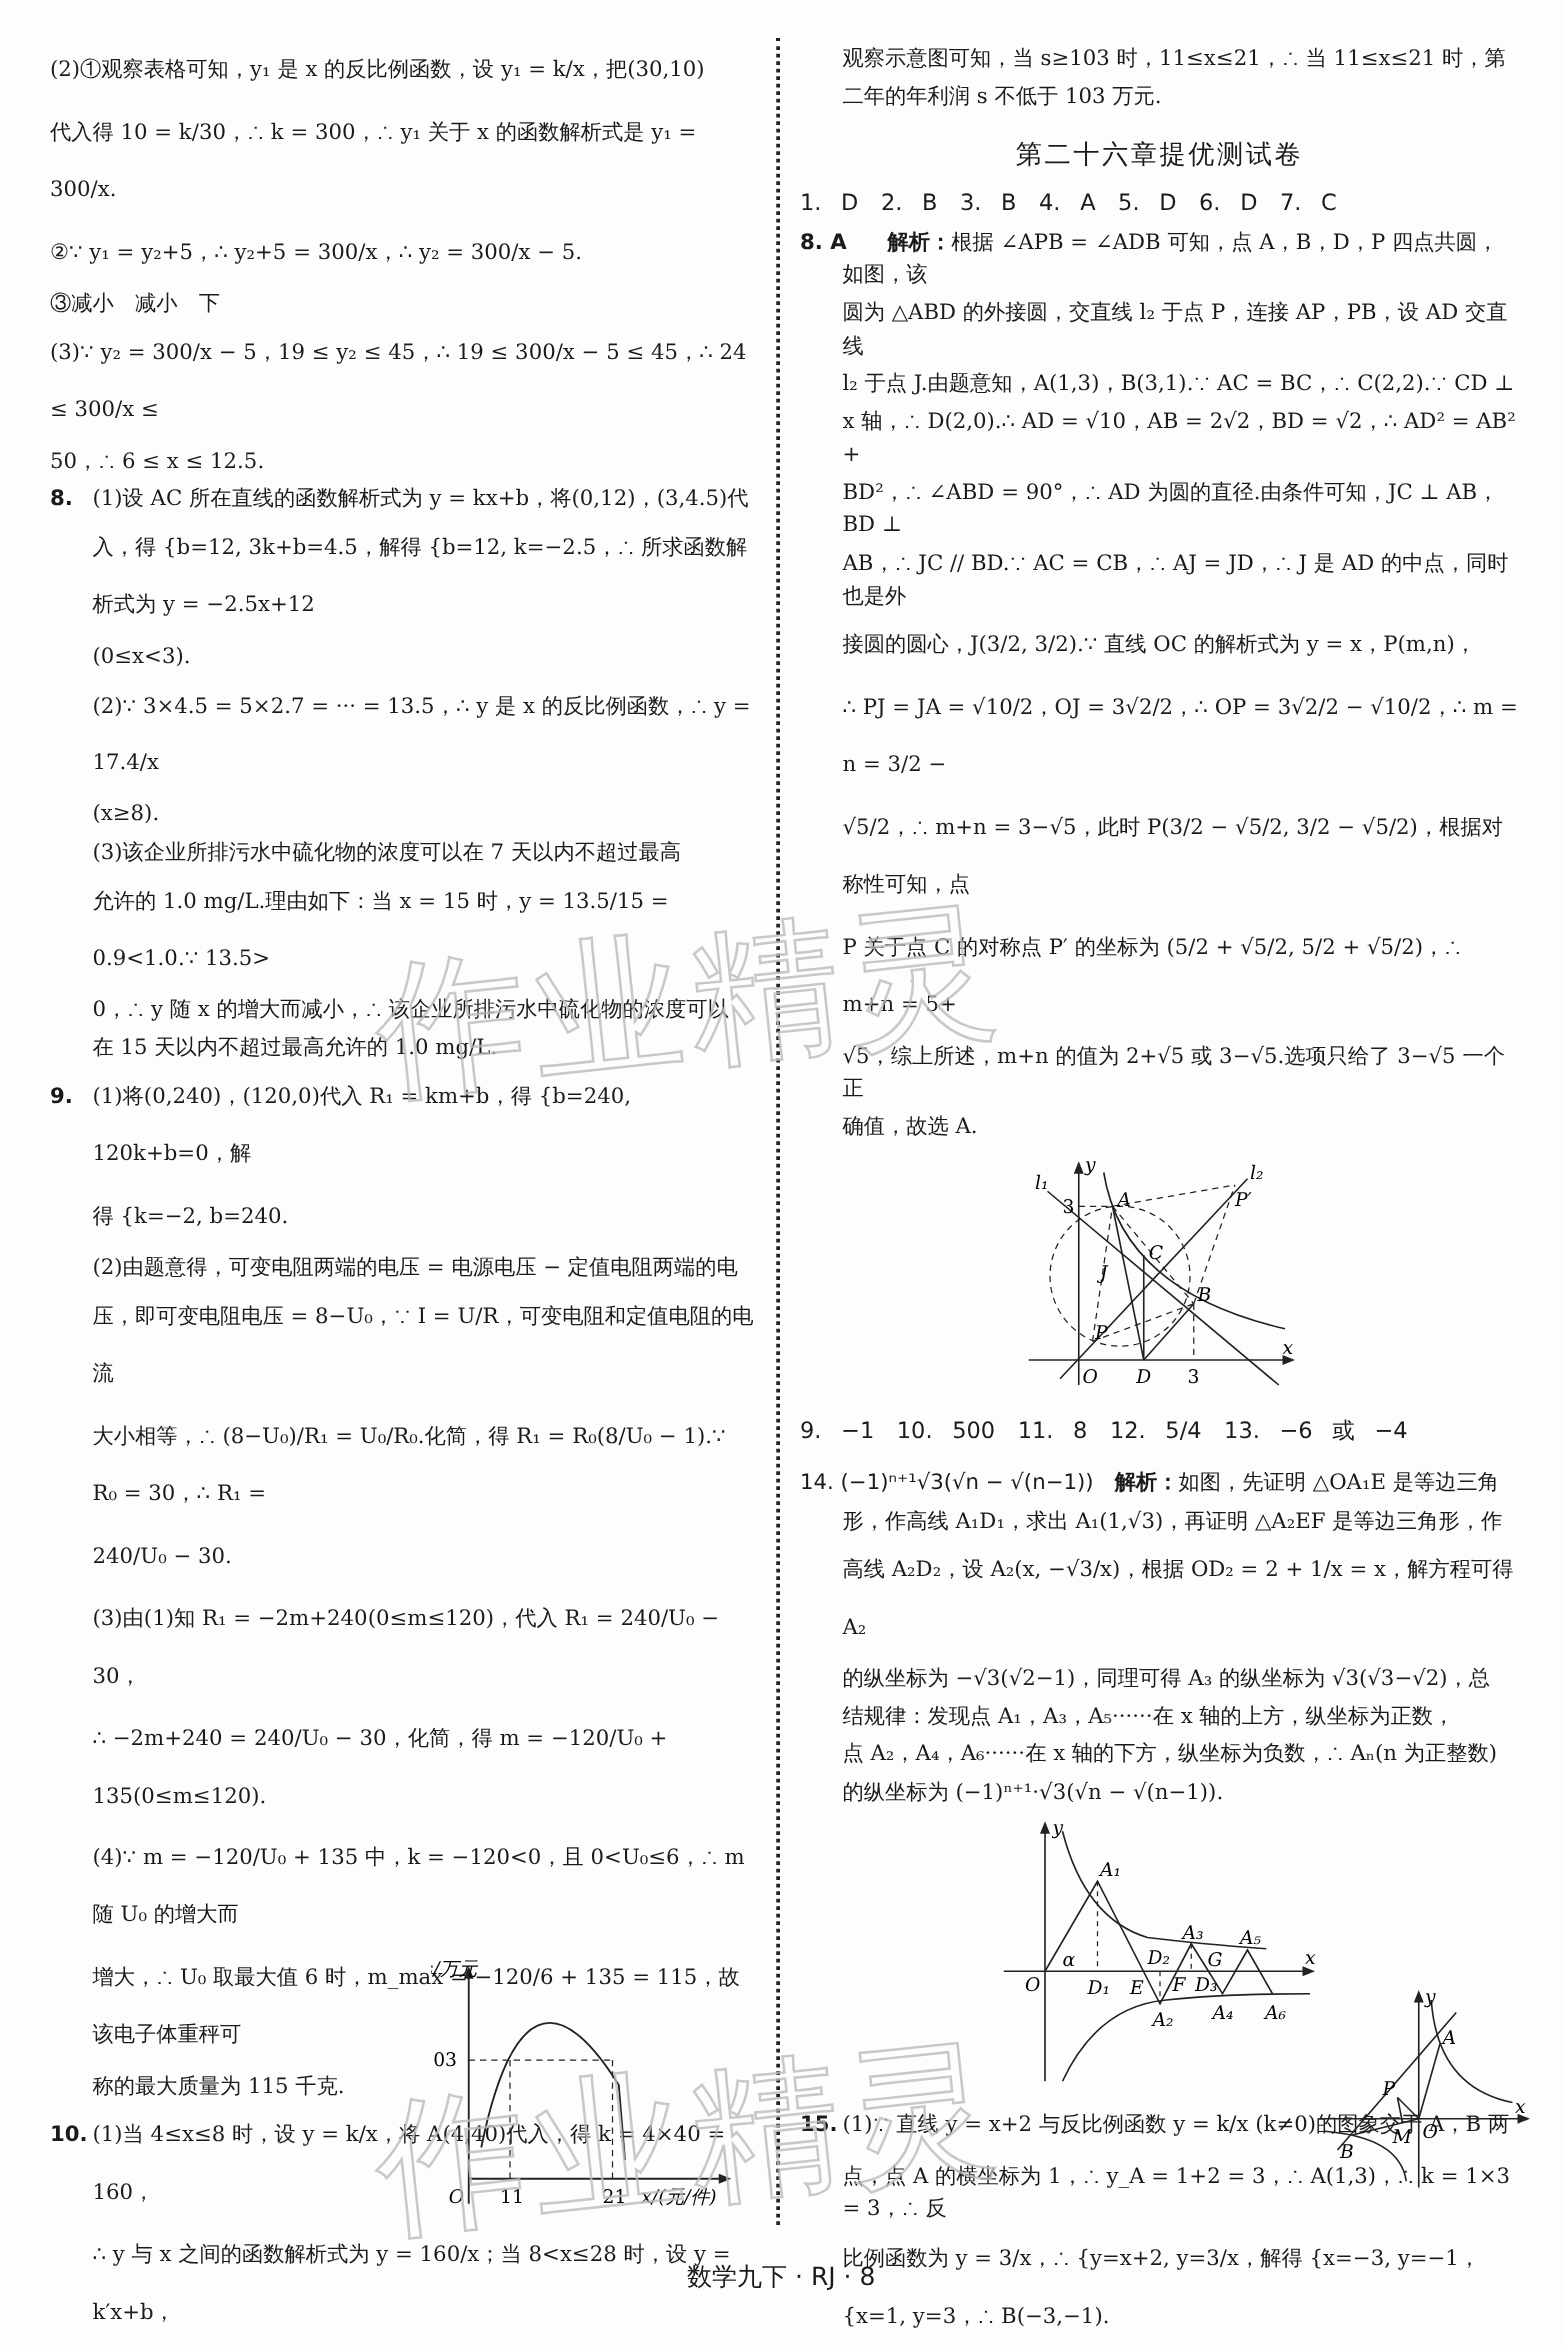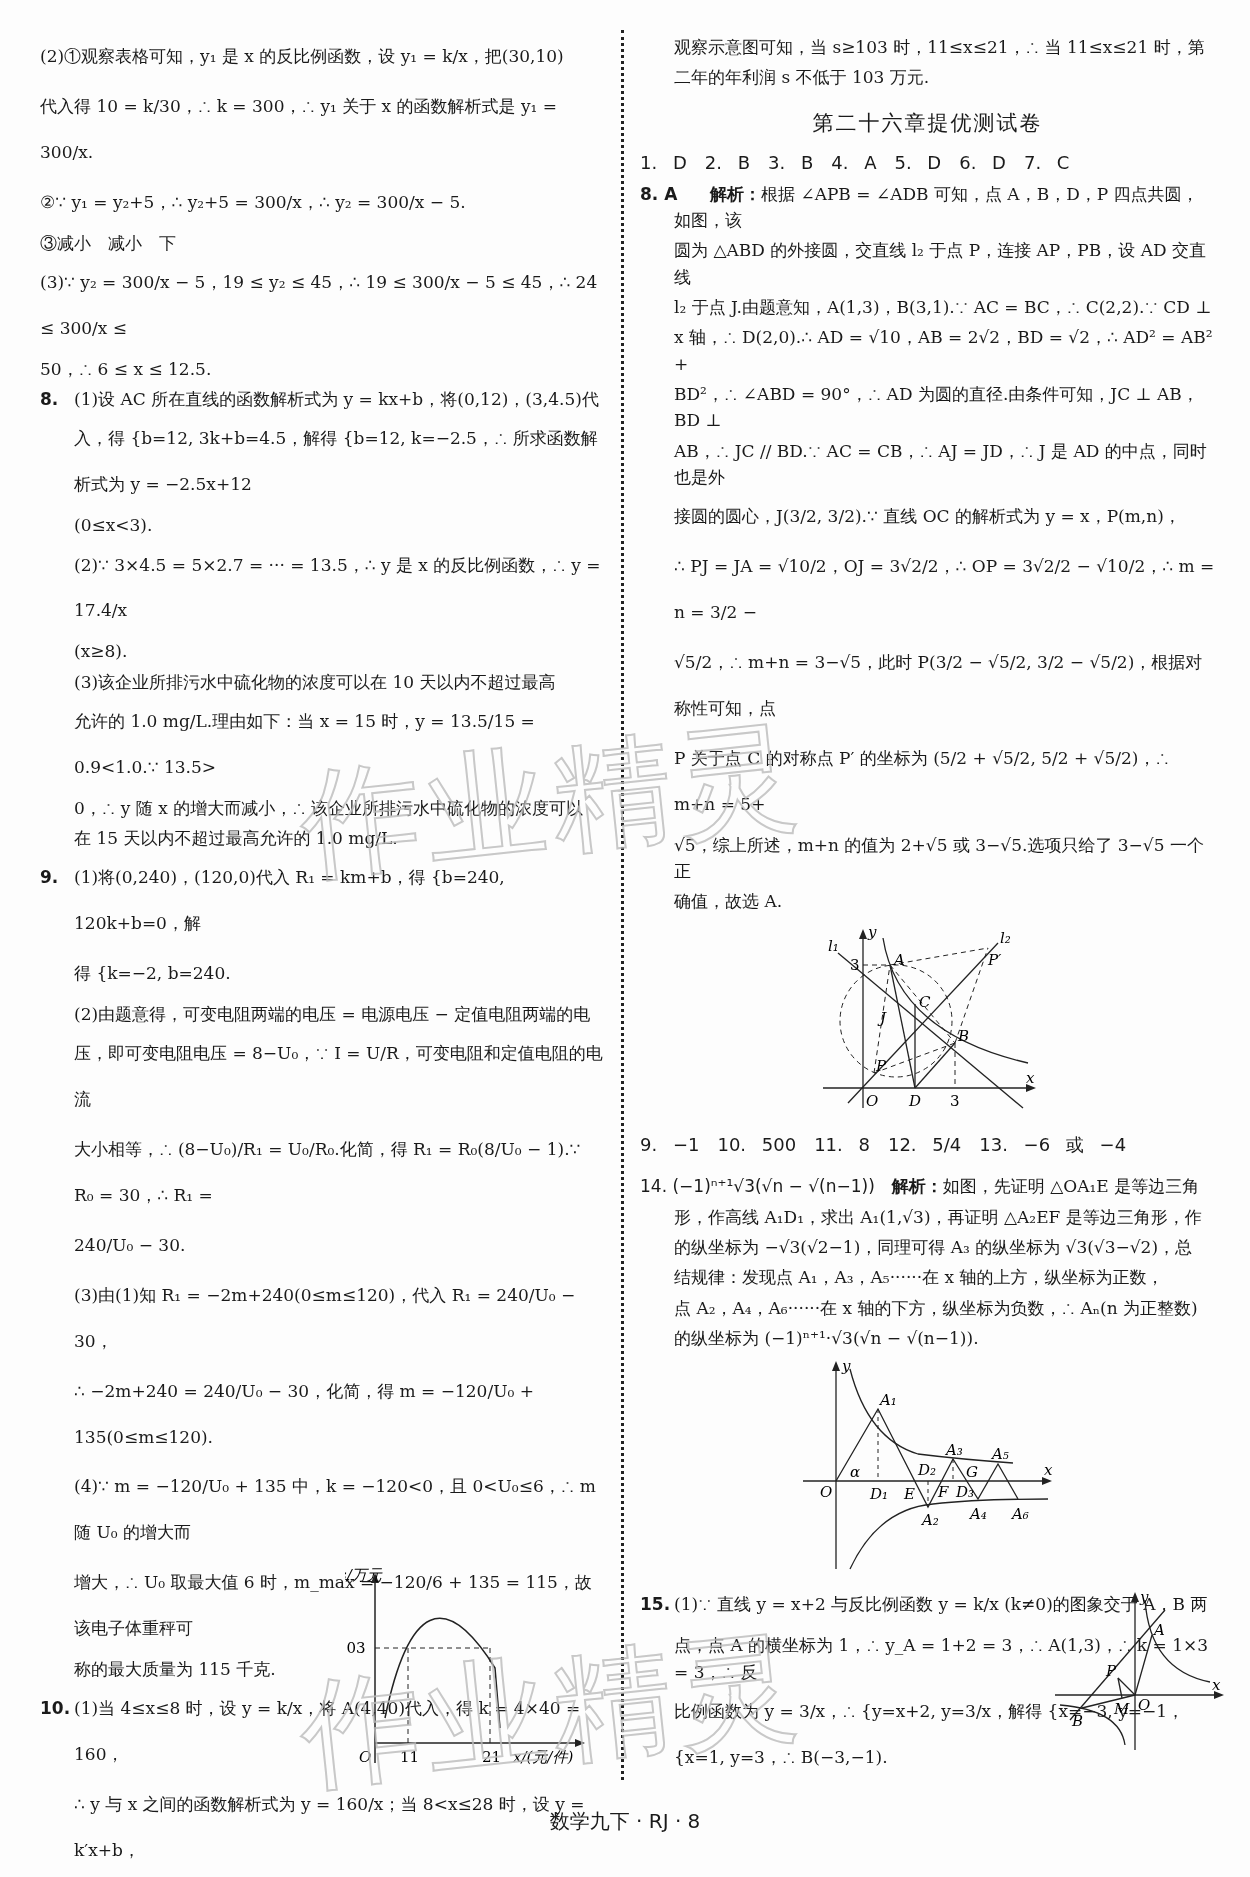--- a/index.html
+++ b/index.html
@@ -35,21 +35,21 @@
   <div class="line">③减小　减小　下</div>
   <div class="line tall">(3)∵ y₂ = 300/x − 5，19 ≤ y₂ ≤ 45，∴ 19 ≤ 300/x − 5 ≤ 45，∴ 24 ≤ 300/x ≤</div>
   <div class="line">50，∴ 6 ≤ x ≤ 12.5.</div>
 
   <div class="indent">
     <div class="line"><span class="qnum">8.</span><span>(1)设 AC 所在直线的函数解析式为 y = kx+b，将(0,12)，(3,4.5)代</span></div>
     <div class="line tall">入，得 {b=12, 3k+b=4.5，解得 {b=12, k=−2.5，∴ 所求函数解析式为 y = −2.5x+12</div>
     <div class="line">(0≤x&lt;3).</div>
     <div class="line tall">(2)∵ 3×4.5 = 5×2.7 = ··· = 13.5，∴ y 是 x 的反比例函数，∴ y = 17.4/x</div>
     <div class="line">(x≥8).</div>
-    <div class="line">(3)该企业所排污水中硫化物的浓度可以在 10 天以内不超过最高</div>
+    <div class="line">(3)该企业所排污水中硫化物的浓度可以在 7 天以内不超过最高</div>
     <div class="line tall">允许的 1.0 mg/L.理由如下：当 x = 15 时，y = 13.5/15 = 0.9&lt;1.0.∵ 13.5&gt;</div>
     <div class="line">0，∴ y 随 x 的增大而减小，∴ 该企业所排污水中硫化物的浓度可以</div>
     <div class="line">在 15 天以内不超过最高允许的 1.0 mg/L.</div>
   </div>
 
   <div class="indent">
     <div class="line tall"><span class="qnum">9.</span><span>(1)将(0,240)，(120,0)代入 R₁ = km+b，得 {b=240, 120k+b=0，解</span></div>
     <div class="line tall">得 {k=−2, b=240.</div>
     <div class="line">(2)由题意得，可变电阻两端的电压 = 电源电压 − 定值电阻两端的电</div>
     <div class="line tall">压，即可变电阻电压 = 8−U₀，∵ I = U/R，可变电阻和定值电阻的电流</div>
@@ -140,20 +140,21 @@
     <text x="170" y="42" class="svgtext">P′</text>
     <text x="48" y="183" class="svgtext">O</text>
     <text x="132" y="183" class="svgnum">3</text>
     <text x="32" y="47" class="svgnum">3</text>
   </svg>
 
   <div class="line tall answers" style="padding-left:0">9. −1　10. 500　11. 8　12. 5/4　13. −6 或 −4</div>
   <div class="indent">
     <div class="line"><span class="qnum" style="width:auto;margin-left:-34px;font-weight:normal">14. (−1)ⁿ⁺¹√3(√n − √(n−1))</span>　<span class="bold-label">解析：</span><span>如图，先证明 △OA₁E 是等边三角</span></div>
     <div class="line">形，作高线 A₁D₁，求出 A₁(1,√3)，再证明 △A₂EF 是等边三角形，作</div>
+    <div class="line tall">高线 A₂D₂，设 A₂(x, −√3/x)，根据 OD₂ = 2 + 1/x = x，解方程可得 A₂</div>
     <div class="line">的纵坐标为 −√3(√2−1)，同理可得 A₃ 的纵坐标为 √3(√3−√2)，总</div>
     <div class="line">结规律：发现点 A₁，A₃，A₅······在 x 轴的上方，纵坐标为正数，</div>
     <div class="line">点 A₂，A₄，A₆······在 x 轴的下方，纵坐标为负数，∴ Aₙ(n 为正整数)</div>
     <div class="line">的纵坐标为 (−1)ⁿ⁺¹·√3(√n − √(n−1)).</div>
   </div>
 
   <svg class="figure" width="260" height="215" viewBox="0 0 260 215">
     <line x1="5" y1="122" x2="250" y2="122" stroke="#222" stroke-width="1.3"></line>
     <polygon points="254,122 244,118 244,126" fill="#222"></polygon>
     <line x1="38" y1="210" x2="38" y2="5" stroke="#222" stroke-width="1.3"></line>

